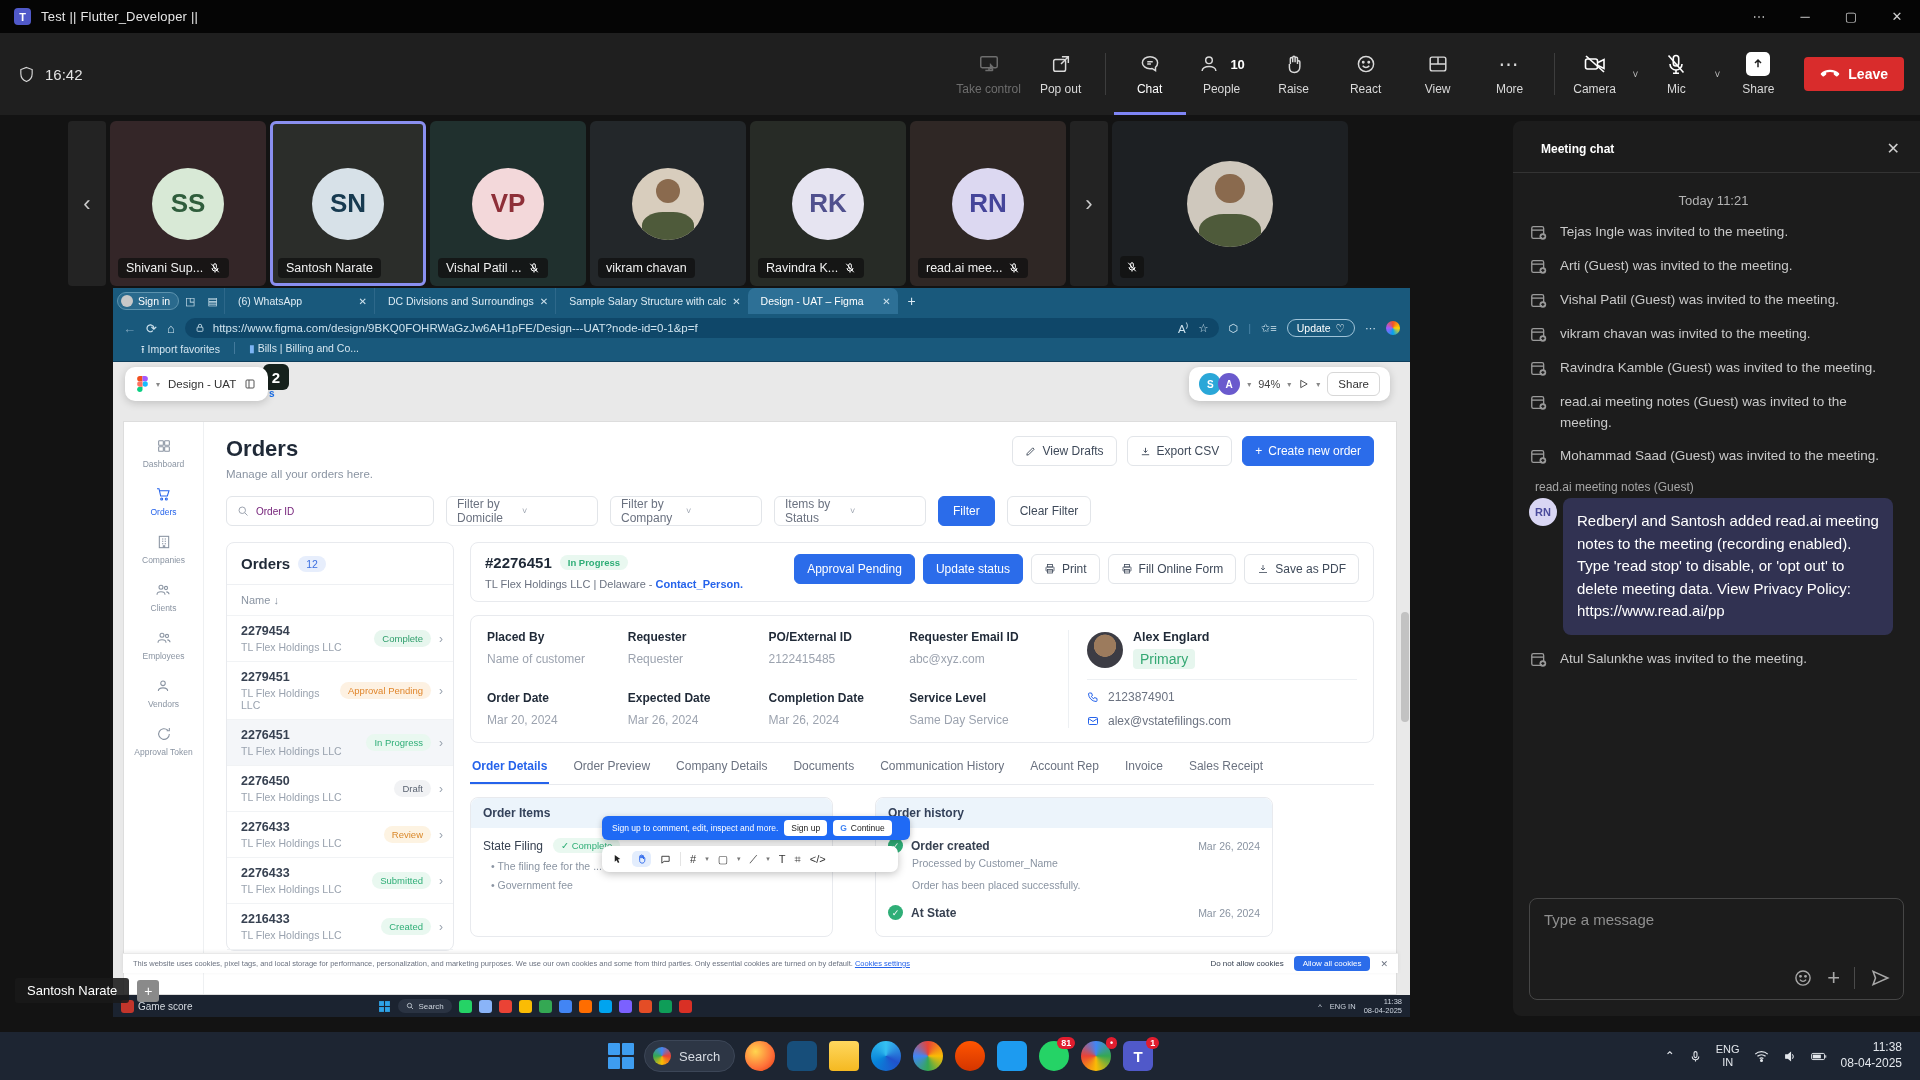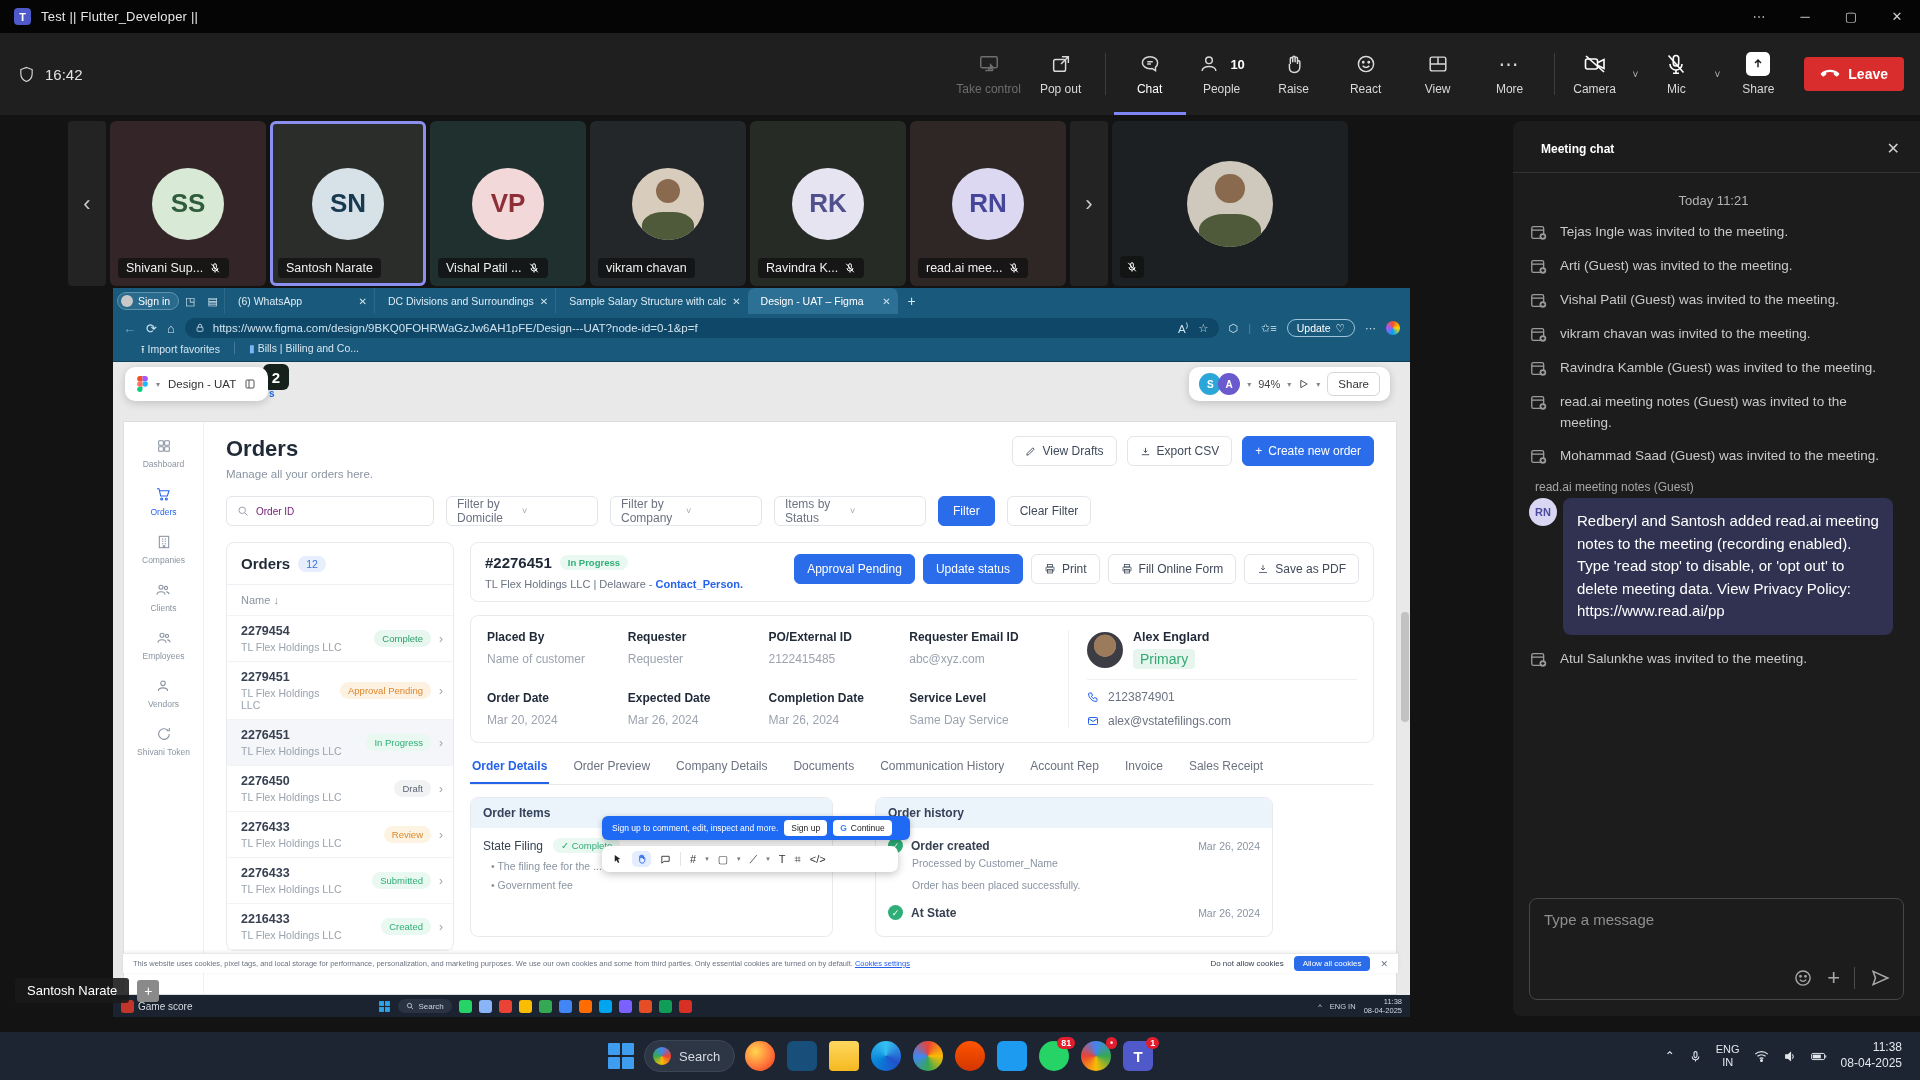--- a/index.html
+++ b/index.html
@@ -605,21 +605,21 @@
                   </svg>
                 </span>
                 <span>Vendors</span>
               </div>
               <div class="sitem">
                 <span>
                   <svg width="16" height="16" viewBox="0 0 24 24" fill="none" stroke="currentColor" stroke-width="1.6">
                     <path d="M20 12a8 8 0 1 1-2.4-5.7M20 3v4h-4"></path>
                   </svg>
                 </span>
-                <span>Shivani Token</span>
+                <span>Approval Token</span>
               </div>
             </div>
           <div class="main">
             <div class="h-row">
               <div>
                 <div class="h1">Orders</div>
                 <div class="sub">Manage all your orders here.</div>
               </div>
               <div class="h-btns">
                 <div class="btn">

